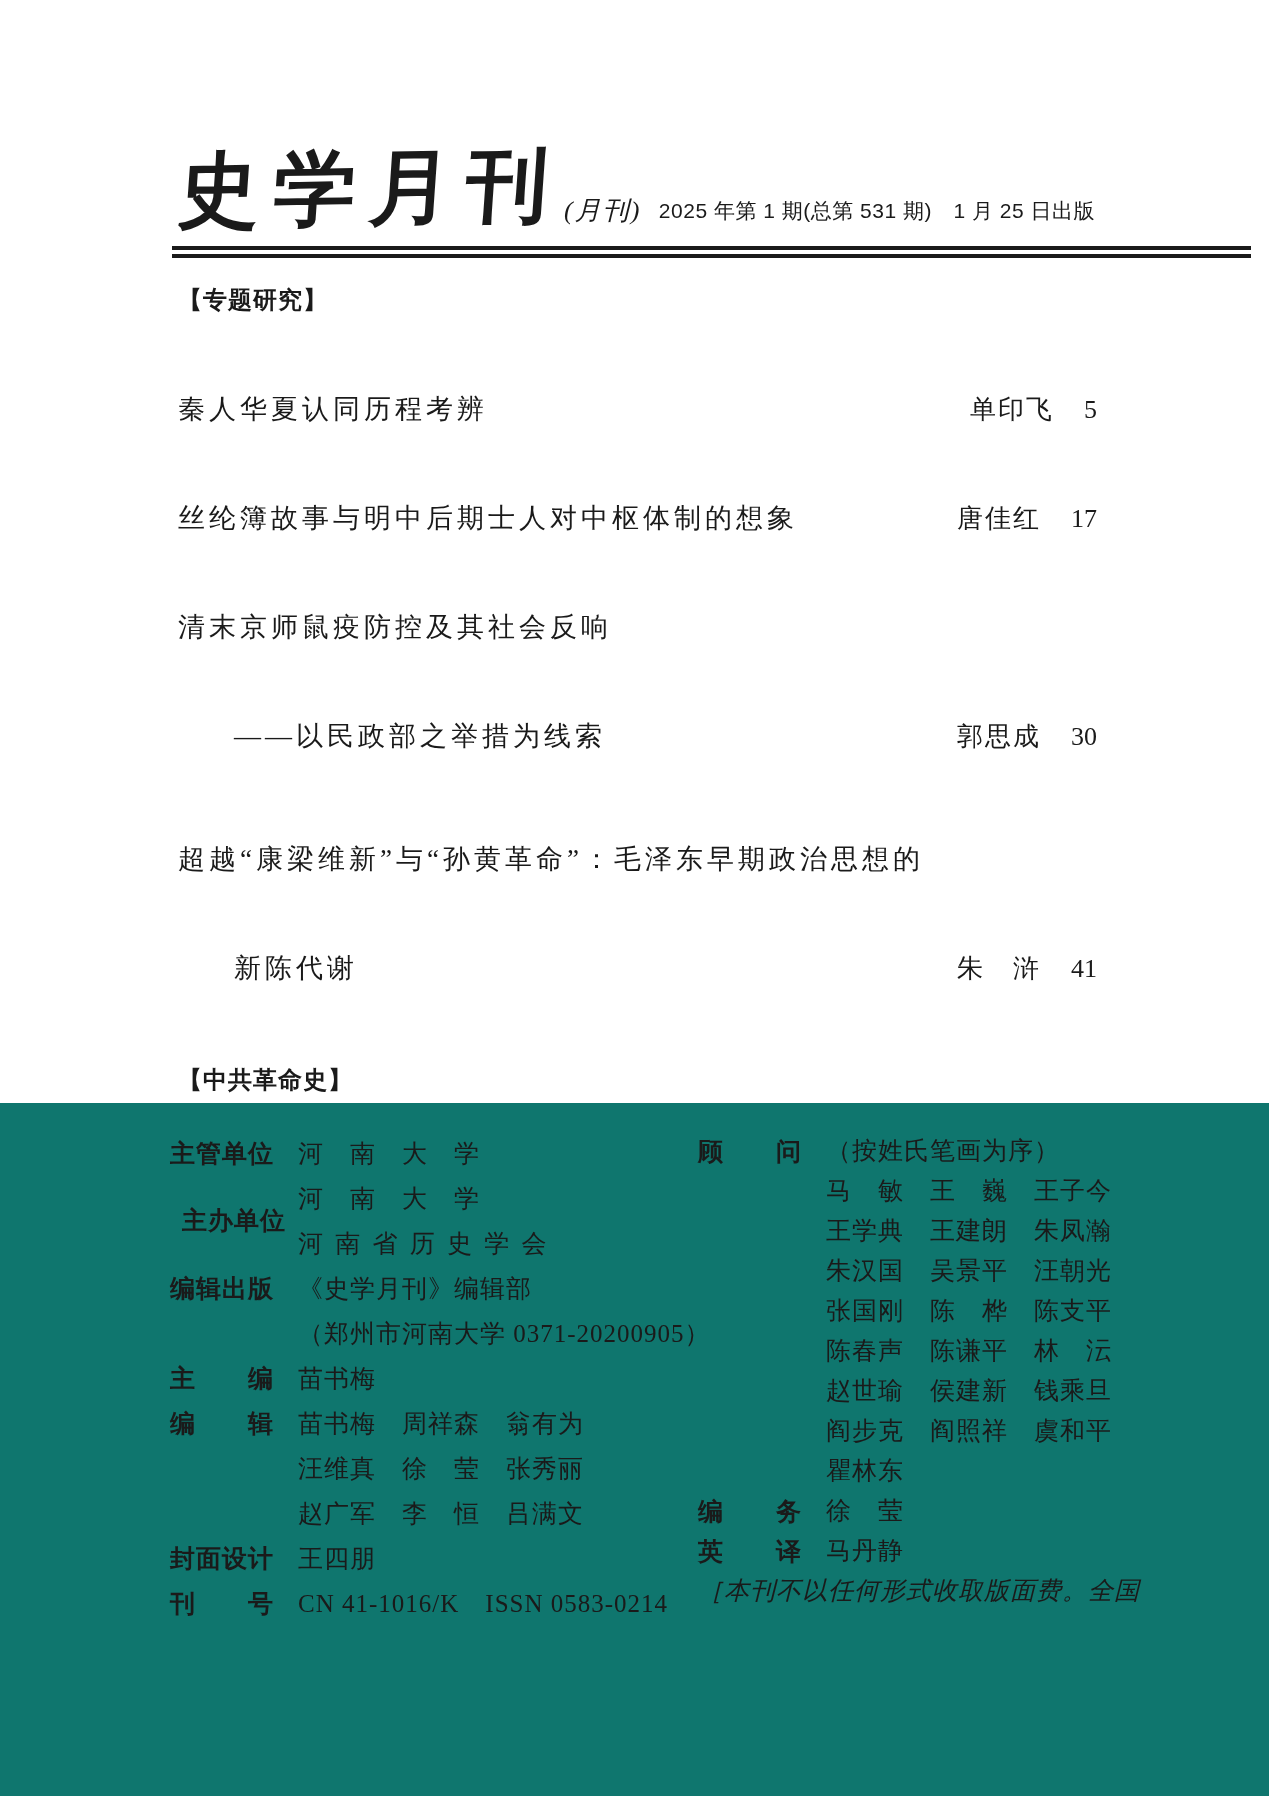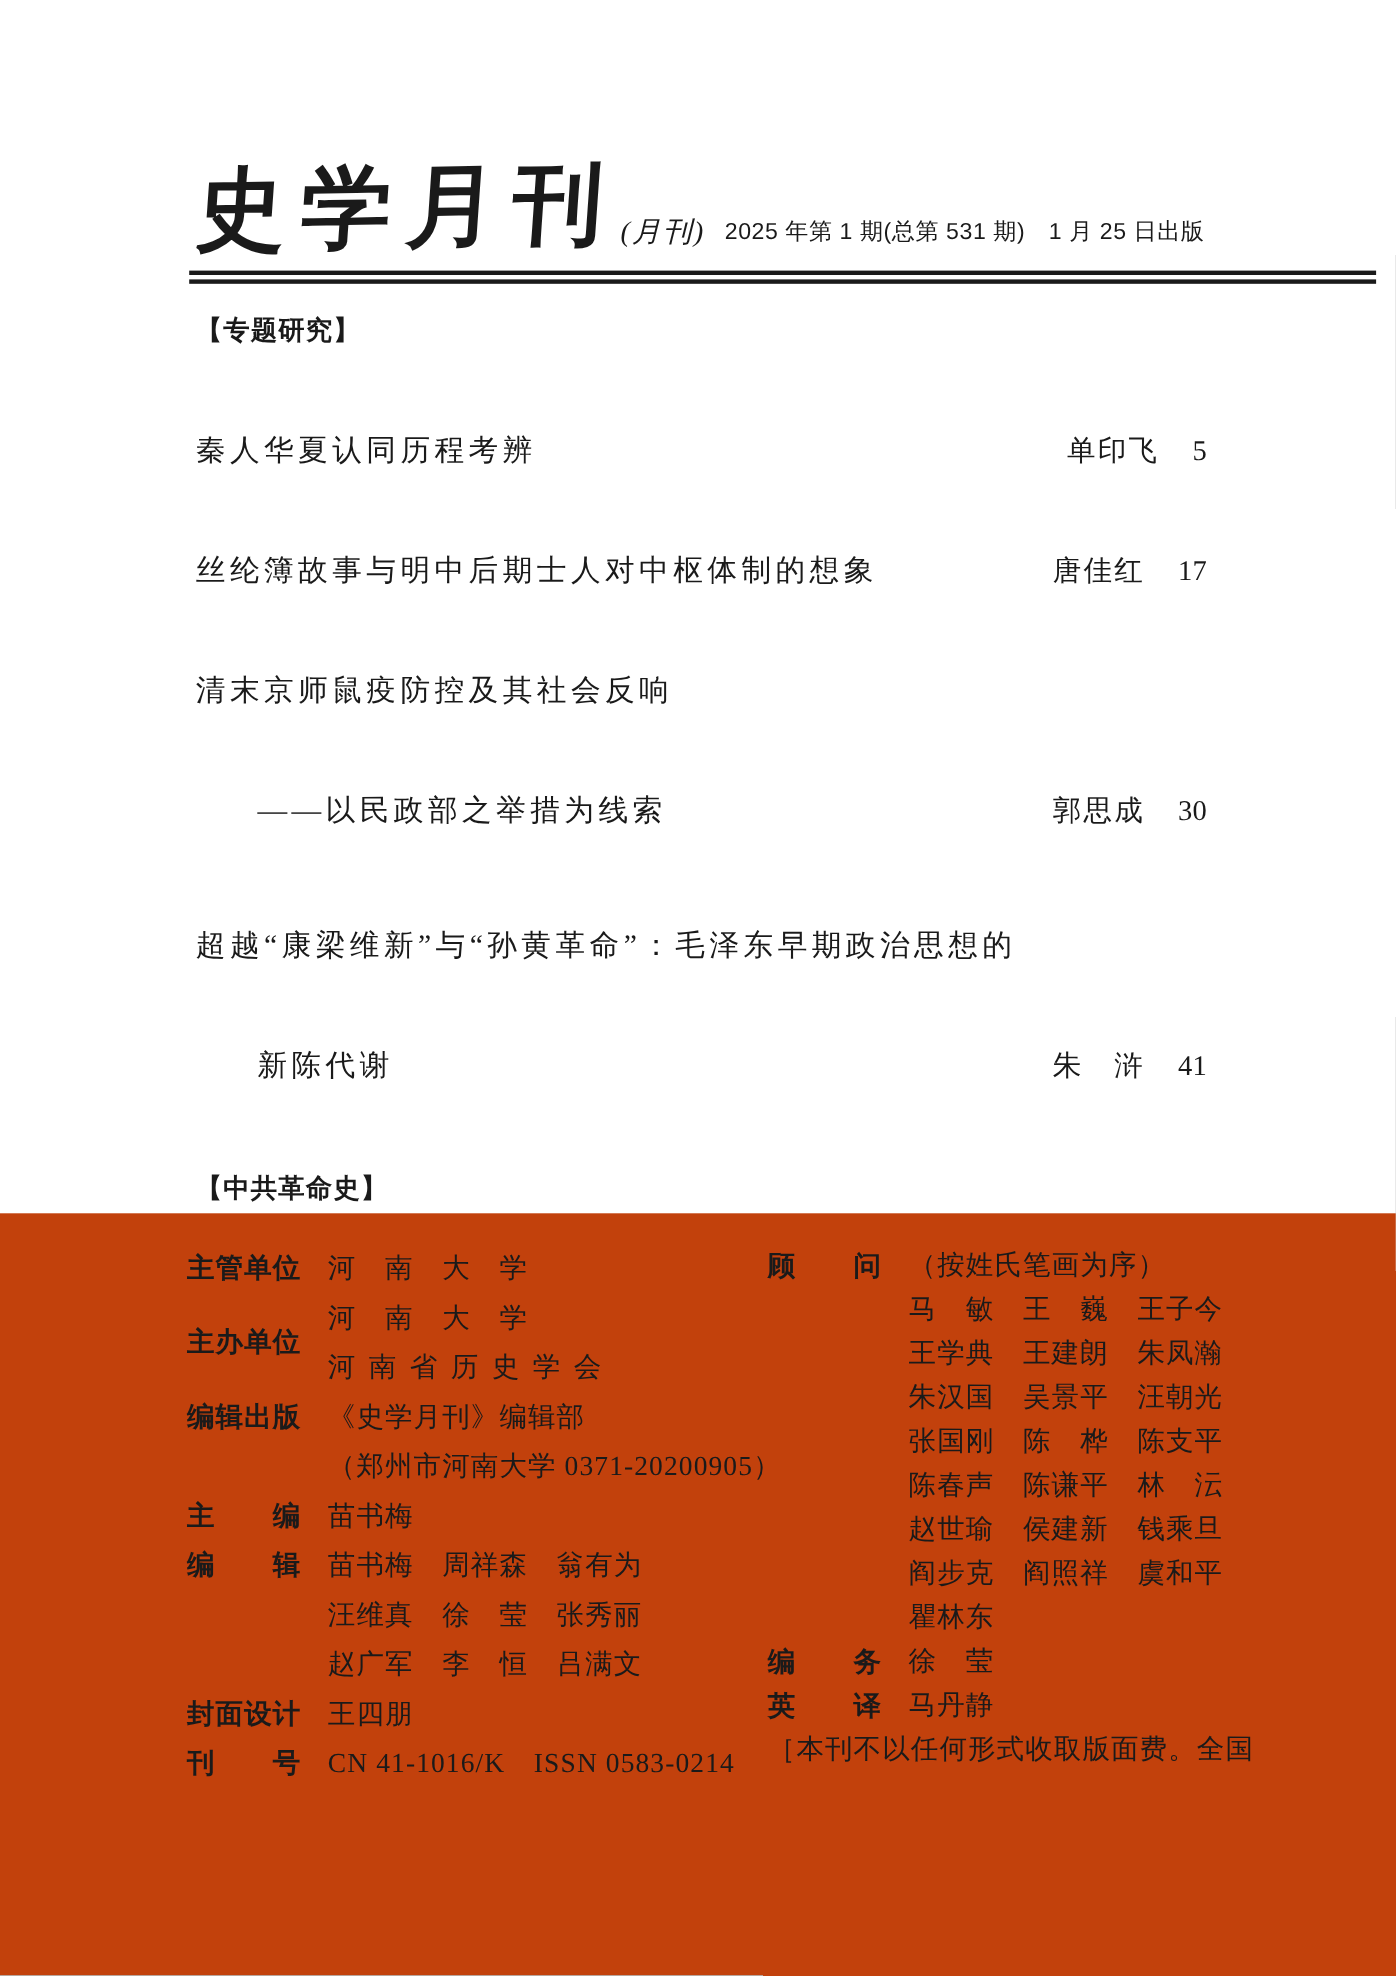--- a/index.html
+++ b/index.html
@@ -81,43 +81,43 @@
     justify-content:space-between;
   }
   .toc-author{font-size:26px;letter-spacing:2px;}
   .toc-page{font-size:26px;min-width:1ch;text-align:right;}
   .toc-row.author-only{justify-content:flex-end;}
   
   .colophon{
     position:absolute;
     left:0;right:0;bottom:0;
     top:1103px;
-    background:#c2410c;
+    background:#0f766e;
     display:flex;
     padding:28px 0 0 170px;
     box-sizing:border-box;
     font-size:25px;
   }
   .col-left{width:528px;flex-shrink:0;}
   .col-right{width:560px;flex-shrink:0;}
   .c-row{display:flex;line-height:45px;white-space:nowrap;}
   .col-right .c-row{line-height:40px;}
   .c-label{
     width:128px;
     flex-shrink:0;
     font-family:"Liberation Sans","DejaVu Sans",sans-serif;
     font-weight:bold;
     letter-spacing:1px;
   }
-  .c-label.raised{transform:translateY(-23px);}
+  .c-label.raised{transform:translateY(-23px);text-align:center;}
   .c-value{letter-spacing:1px;}
   .c-value.tight{letter-spacing:3px;}
   .adv-row{display:flex;line-height:40px;padding-left:128px;white-space:nowrap;}
   .adv-name{display:inline-block;width:104px;letter-spacing:1px;}
-  .notice{line-height:40px;letter-spacing:1px;white-space:nowrap;}
+  .notice{line-height:40px;letter-spacing:1px;white-space:nowrap;font-style:italic;}
 </style>
 </head>
 <body>
 
 <div class="page">
 
   <div class="masthead-row">
     <div class="brand-wrap">
       <span class="brand">史学月刊</span>
       <span class="brand-sub">(月刊)</span>

